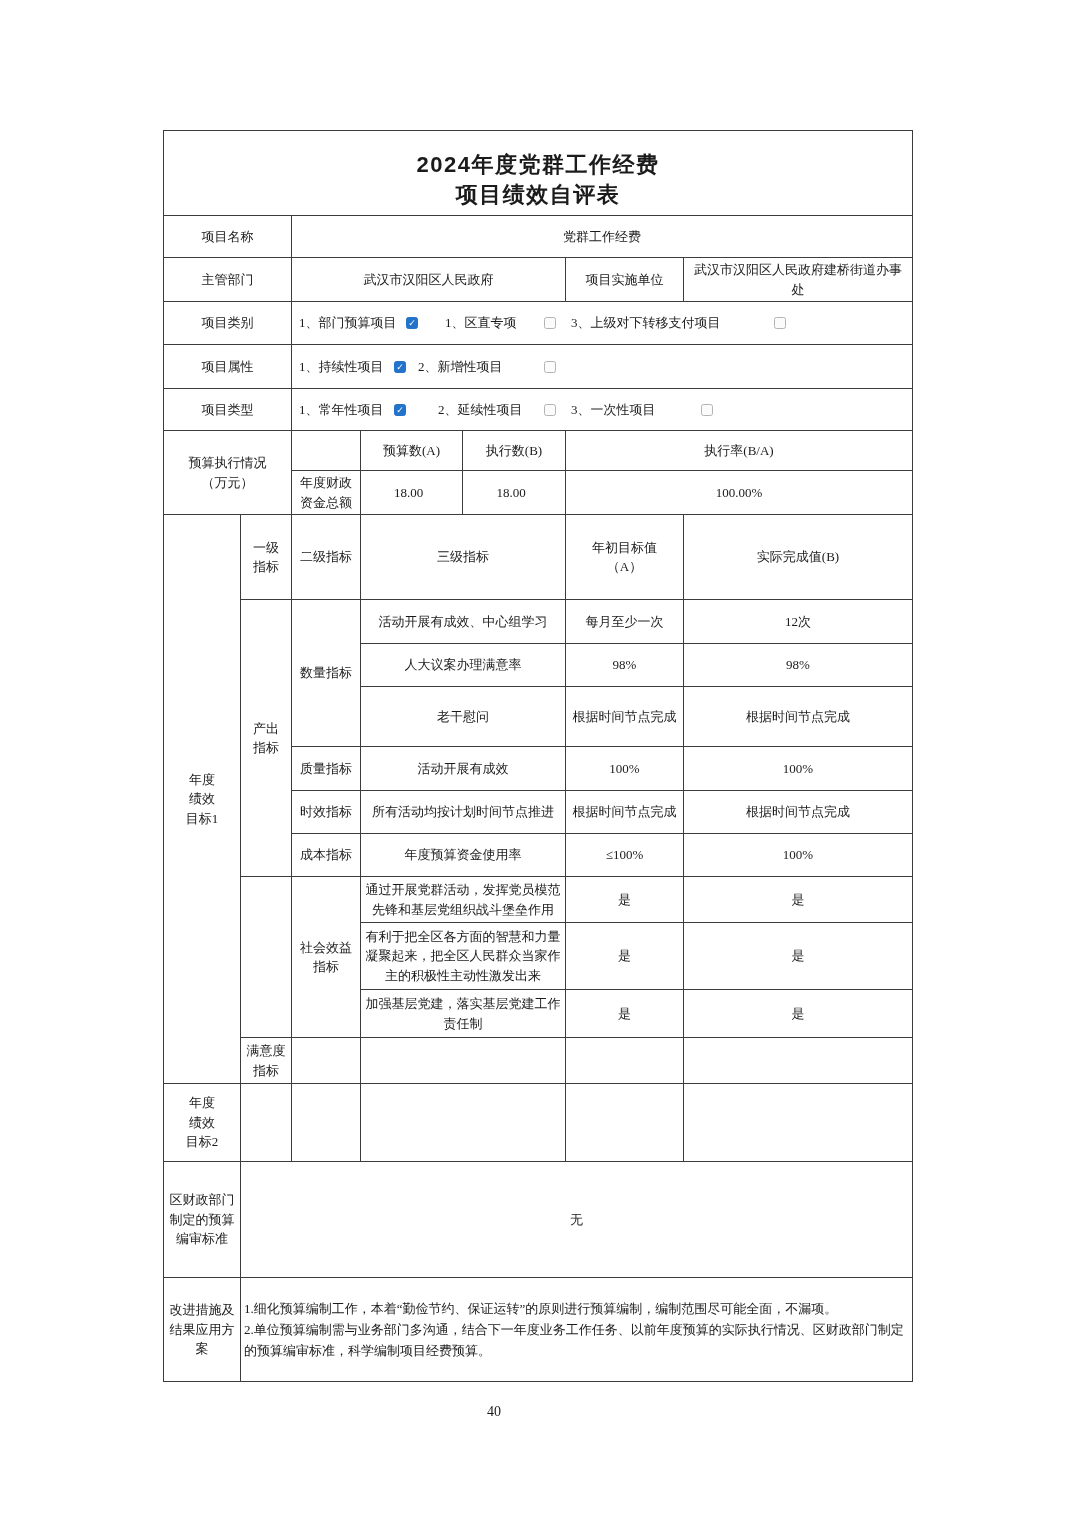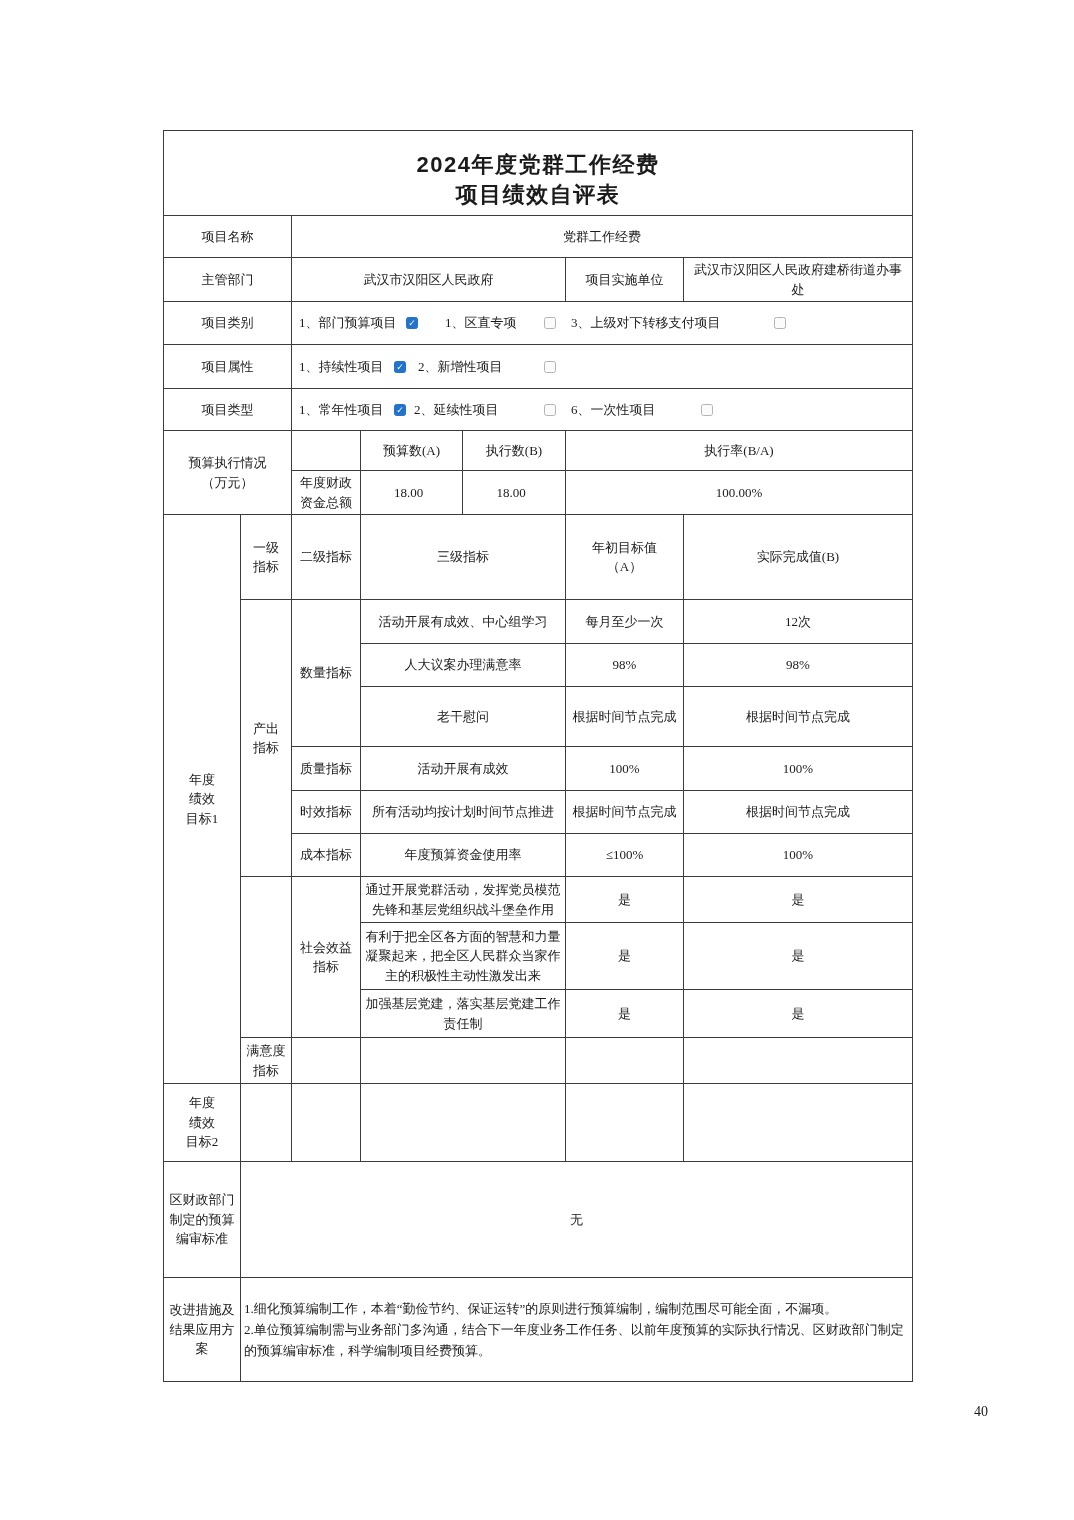--- a/index.html
+++ b/index.html
@@ -32,21 +32,21 @@
   .checkbox[data-checked="true"]::after {
     content:"✓"; position:absolute; left:0; right:0; top:-1px; color:#fff;
     font-size:9px; line-height:12px; text-align:center;
     font-family:"DejaVu Sans",sans-serif; font-weight:bold;
   }
   .num { text-align:center; padding-right:10px; }
   .imp-cell { text-align:left; white-space:pre-line; padding:4px 3px; line-height:1.62; }
   .bl-lt { border-left-color:#ababab; }
   .bt-lt { border-top-color:#ababab; }
   .page-num {
-    position:absolute; left:0; top:1404px; width:988px; text-align:right;
+    position:absolute; left:0; top:1404px; width:988px; text-align:center;
     font-size:14px;
   }
 </style>
 </head>
 <body>
 
 <table class="eval">
   <colgroup>
     <col style="width:77px">
       <col style="width:51px">
@@ -97,23 +97,23 @@
       <span class="opt-text" style="left:126px">2、新增性项目</span>
       <span class="checkbox" style="left:252px" data-checked="false"></span>
     </td>
   </tr>
 
   <tr style="height:42px">
     <td colspan="2">项目类型</td>
     <td colspan="5" class="opt-cell">
       <span class="opt-text" style="left:7px">1、常年性项目</span>
       <span class="checkbox" style="left:102px" data-checked="true"></span>
-      <span class="opt-text" style="left:122px">2、延续性项目</span>
+      <span class="opt-text" style="left:146px">2、延续性项目</span>
       <span class="checkbox" style="left:252px" data-checked="false"></span>
-      <span class="opt-text" style="left:279px">6、一次性项目</span>
+      <span class="opt-text" style="left:279px">3、一次性项目</span>
       <span class="checkbox" style="left:409px" data-checked="false"></span>
     </td>
   </tr>
 
   <tr style="height:40px">
     <td colspan="2" rowspan="2" class="ml">预算执行情况
 （万元）</td>
     <td></td>
     <td>预算数(A)</td>
     <td>执行数(B)</td>

